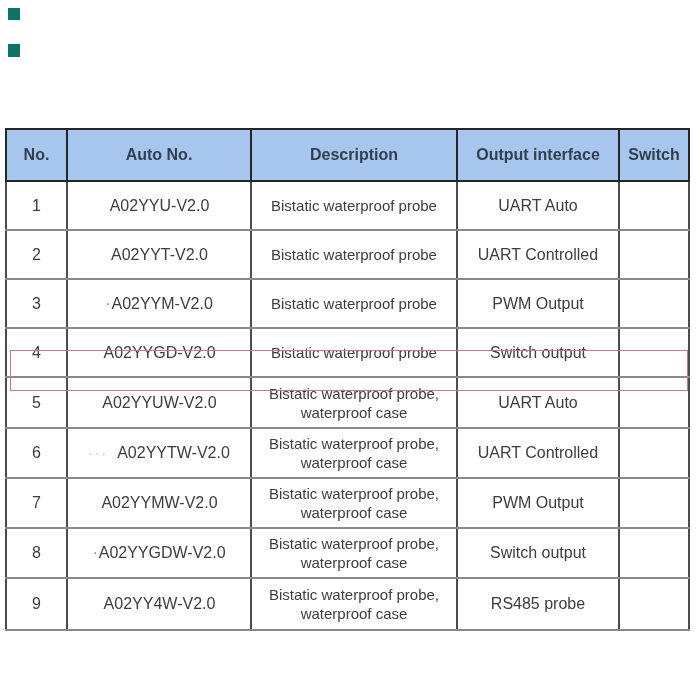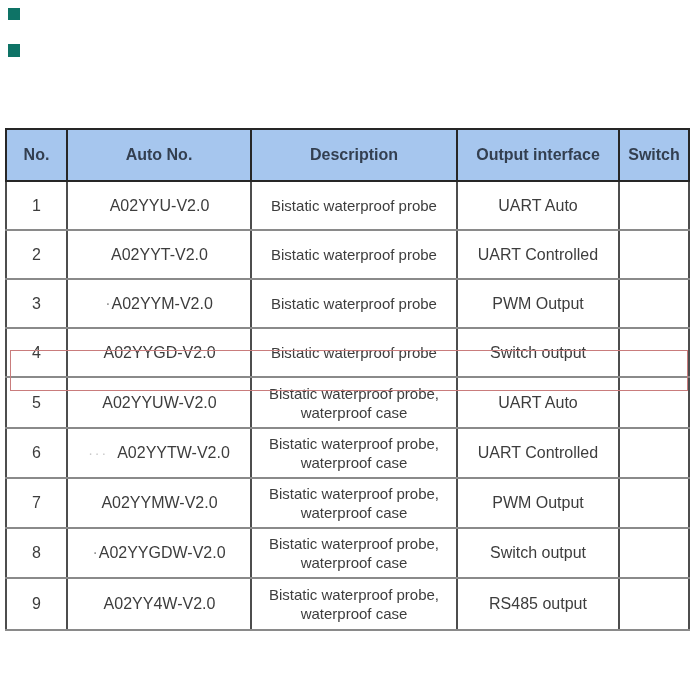--- a/index.html
+++ b/index.html
@@ -126,20 +126,20 @@
         <td>8</td>
         <td><span class="smudge"></span><span class="dot">·</span><span>A02YYGDW-V2.0</span></td>
         <td class="desc-cell">Bistatic waterproof probe, waterproof case</td>
         <td>Switch output</td>
         <td></td>
       </tr>
       <tr>
         <td>9</td>
         <td><span class="smudge"></span><span class="dot"></span><span>A02YY4W-V2.0</span></td>
         <td class="desc-cell">Bistatic waterproof probe, waterproof case</td>
-        <td>RS485 output</td>
+        <td>RS485 probe</td>
         <td></td>
       </tr>
     </tbody>
   </table>
 </div>
 
 <div class="highlight-box"></div>
 
 </body></html>

